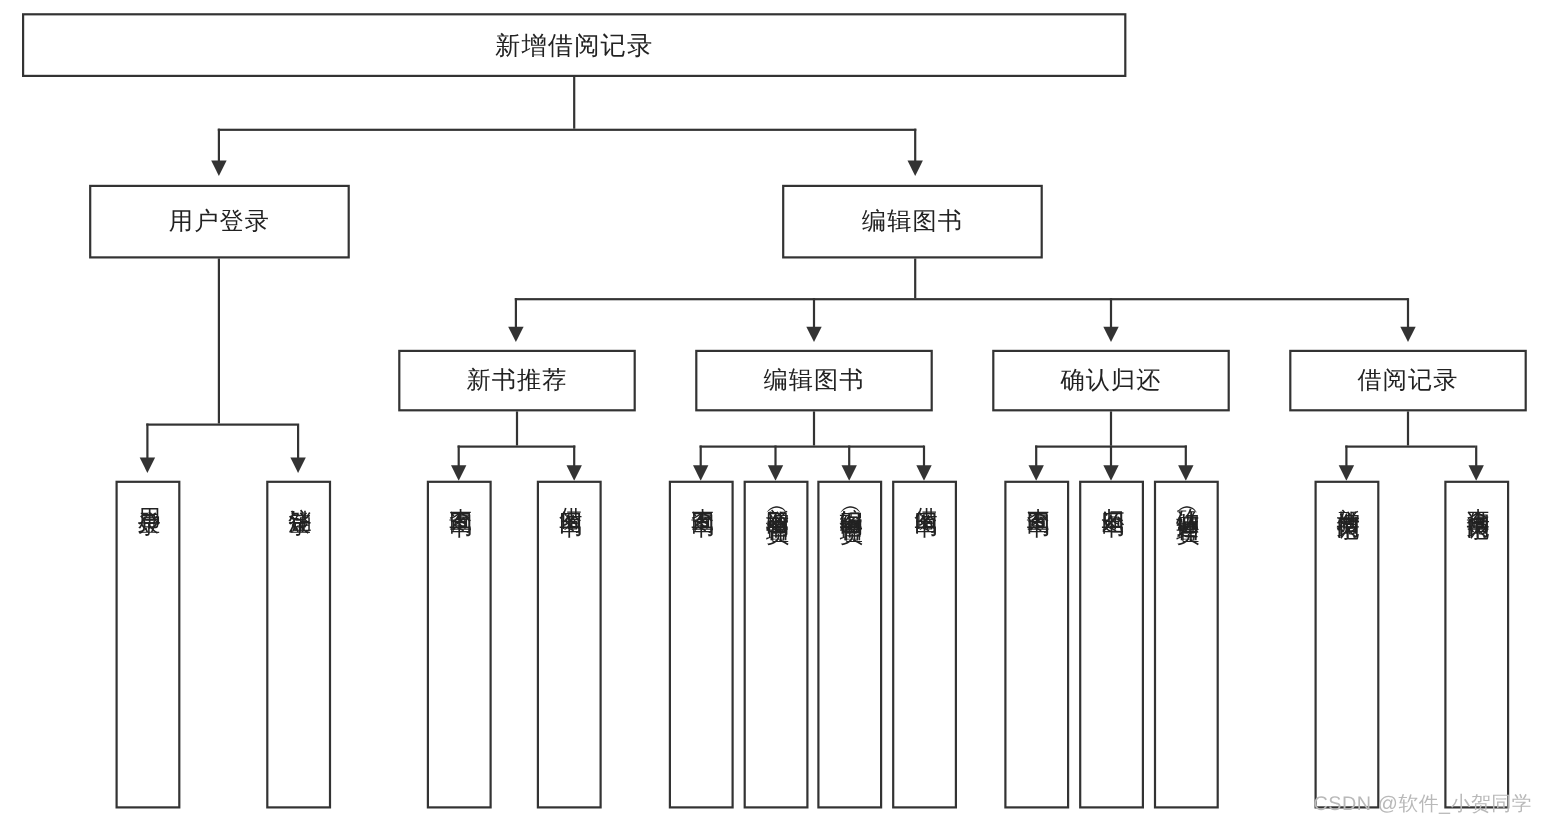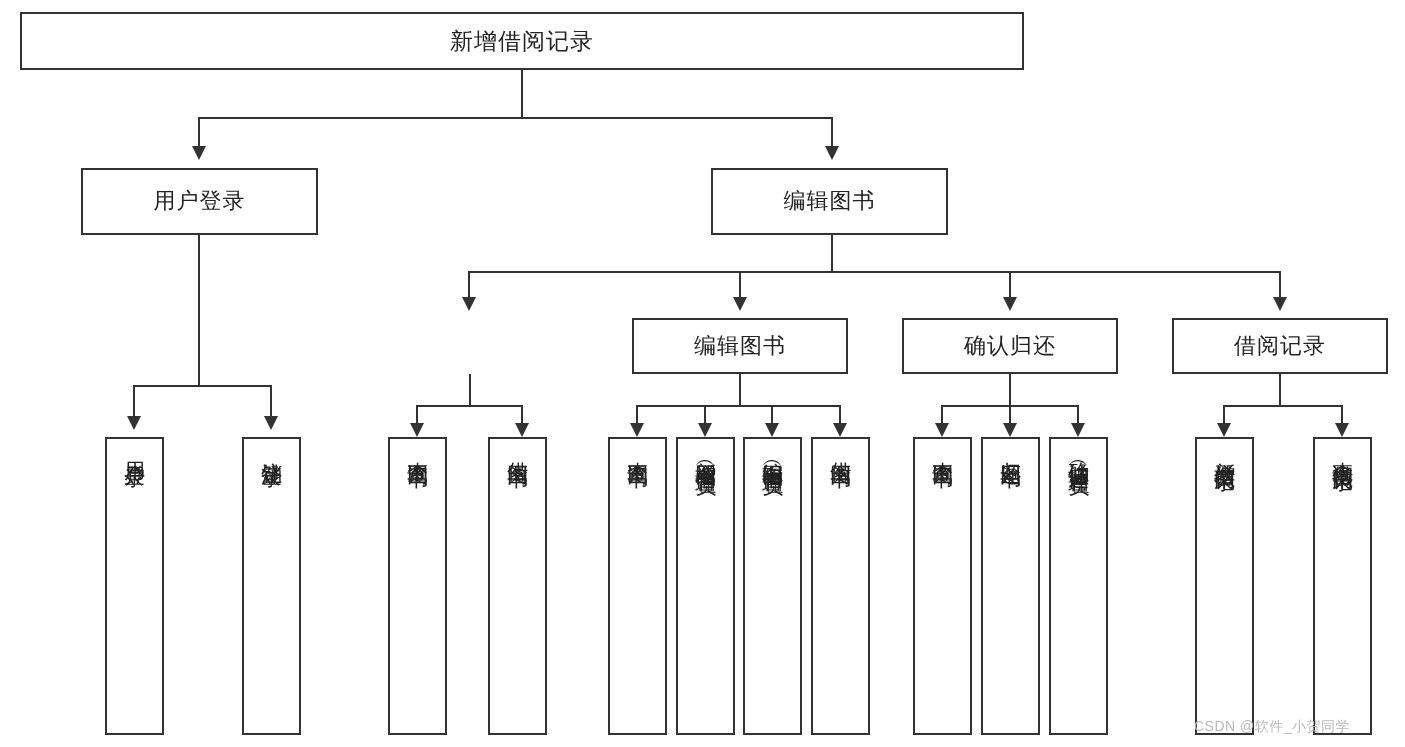--- a/index.html
+++ b/index.html
@@ -73,21 +73,21 @@
     height: 0;
     border-left: 7px solid transparent;
     border-right: 7px solid transparent;
     border-top: 14px solid #333333;
   }
 
   
   #watermark {
     position: absolute;
     color: #b9b9b9;
-    font-size: 14px;
+    font-size: 18px;
     letter-spacing: 0.5px;
     white-space: nowrap;
     user-select: none;
   }
 </style>
 </head>
 <body>
 
 <div id="canvas">
 
@@ -123,20 +123,23 @@
 
   <div class="ln v" style="left:468px; top:271px; width:2px; height:27px;"></div>
   <div class="arrow" style="left:462px; top:297px;"></div>
   <div class="ln v" style="left:739px; top:271px; width:2px; height:27px;"></div>
   <div class="arrow" style="left:733px; top:297px;"></div>
   <div class="ln v" style="left:1009px; top:271px; width:2px; height:27px;"></div>
   <div class="arrow" style="left:1003px; top:297px;"></div>
   <div class="ln v" style="left:1279px; top:271px; width:2px; height:27px;"></div>
   <div class="arrow" style="left:1273px; top:297px;"></div>
 
+  <div class="node" style="left:362px; top:318px; width:216px; height:56px;">
+    <span class="label">新书推荐</span>
+  </div>
   <div class="node" style="left:632px; top:318px; width:216px; height:56px;">
     <span class="label">编辑图书</span>
   </div>
   <div class="node" style="left:902px; top:318px; width:216px; height:56px;">
     <span class="label">确认归还</span>
   </div>
   <div class="node" style="left:1172px; top:318px; width:216px; height:56px;">
     <span class="label">借阅记录</span>
   </div>
 

